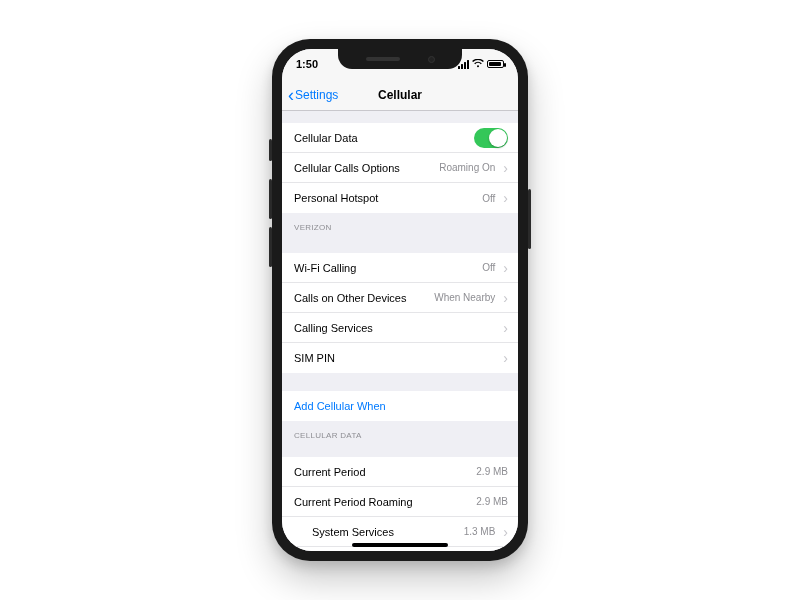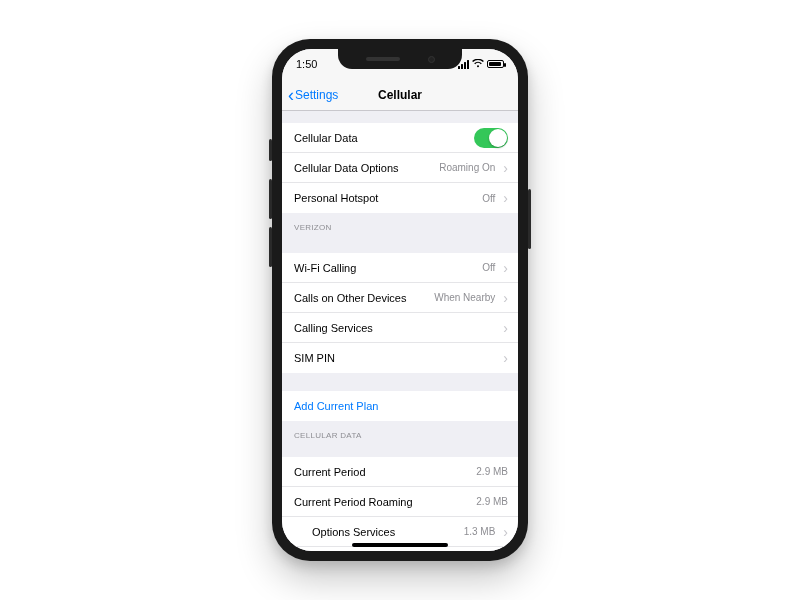--- a/index.html
+++ b/index.html
@@ -48,21 +48,21 @@
       border-bottom-right-radius: 14px;
       z-index: 50;
       display: flex; align-items: center; justify-content: center; gap: 28px;
     }
     .notch .speaker { width: 34px; height: 4px; background: #333; border-radius: 2px; }
     .notch .cam { width: 7px; height: 7px; background: #222; border-radius: 50%; border: 1px solid #333; }
     .status-bar {
       height: 30px;
       display: flex; justify-content: space-between; align-items: center;
       padding: 0 14px;
-      font-size: 11px; font-weight: 400;
+      font-size: 11px; font-weight: 700;
       color: #000;
       background: #f7f7f7;
     }
     .status-right { display:flex; align-items:center; gap:3px; }
     .signal { display:flex; align-items:flex-end; gap:1px; }
     .signal i { display:block; width:2px; background:#000; border-radius: 0.5px;}
     .signal i:nth-child(1){height:3px}.signal i:nth-child(2){height:5px}.signal i:nth-child(3){height:7px}.signal i:nth-child(4){height:9px}
     .wifi { font-size:10px; }
     .battery { width:17px; height:8px; border:1px solid #000; border-radius:2px; position:relative; }
     .battery::after{content:"";position:absolute;right:-3px;top:2px;width:2px;height:4px;background:#000;border-radius:1px;}
@@ -161,21 +161,21 @@
     <div class="content">
 
       <div class="group first">
         <div class="row">
           <span class="label">Cellular Data</span>
           <div class="toggle on">
               <div class="knob"></div>
             </div>
         </div>
         <div class="row">
-          <span class="label">Cellular Data Options</span>
+          <span class="label">Cellular Calls Options</span>
           <span class="detail">Roaming On</span>
           <span class="chev-r">›</span>
         </div>
         <div class="row">
           <span class="label">Personal Hotspot</span>
           <span class="detail">Off</span>
           <span class="chev-r">›</span>
         </div>
       </div>
 
@@ -196,36 +196,36 @@
           <span class="chev-r">›</span>
         </div>
         <div class="row">
           <span class="label">SIM PIN</span>
           <span class="chev-r">›</span>
         </div>
       </div>
 
       <div class="group" style="margin-top:18px">
         <div class="row link-row">
-          <span class="label">Add Current Plan</span>
+          <span class="label">Add Cellular When</span>
         </div>
       </div>
 
       <div class="section-header">CELLULAR DATA</div>
       <div class="group" style="margin-top:0">
         <div class="row">
           <span class="label">Current Period</span>
           <span class="detail">2.9 MB</span>
         </div>
         <div class="row">
           <span class="label">Current Period Roaming</span>
           <span class="detail">2.9 MB</span>
         </div>
         <div class="row indent">
-          <span class="label">Options Services</span>
+          <span class="label">System Services</span>
           <span class="detail">1.3 MB</span>
           <span class="chev-r">›</span>
         </div>
         <div class="row">
           <div class="app-icon">
             <svg width="12" height="12" viewBox="0 0 24 24">
                 <path fill="#fff" d="M12 2l2 4 2-4h3l-3.5 6H20v3h-6l-2 3.5L10 11H4V8h4.5L5 2h3l2 4 2-4zM5 20h5l-1.5-3H5v3zm9 0h5v-3h-3.5L14 20z"></path>
               </svg>
           </div>
           <span class="label">App Store</span>

